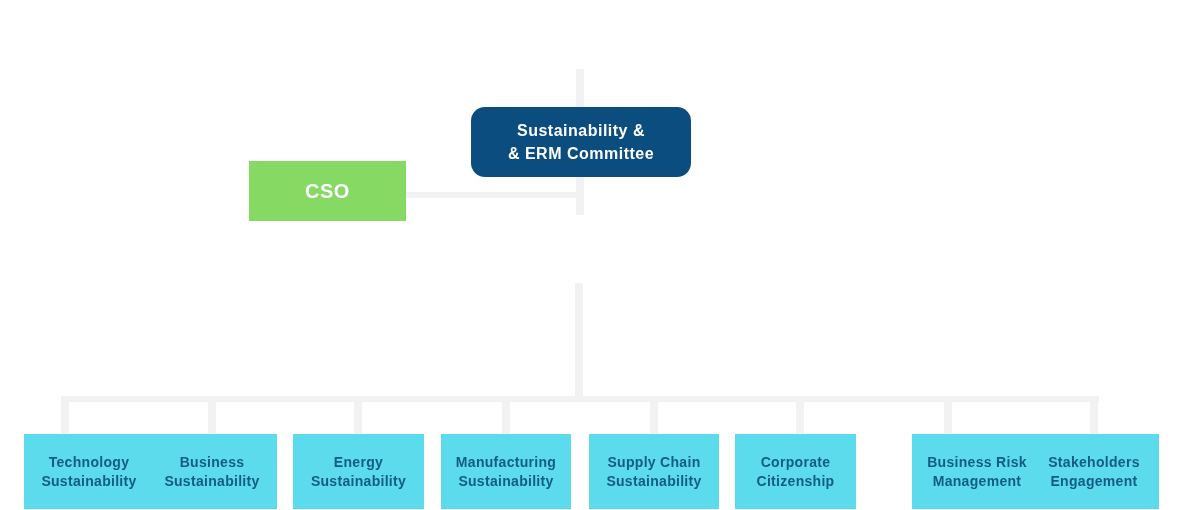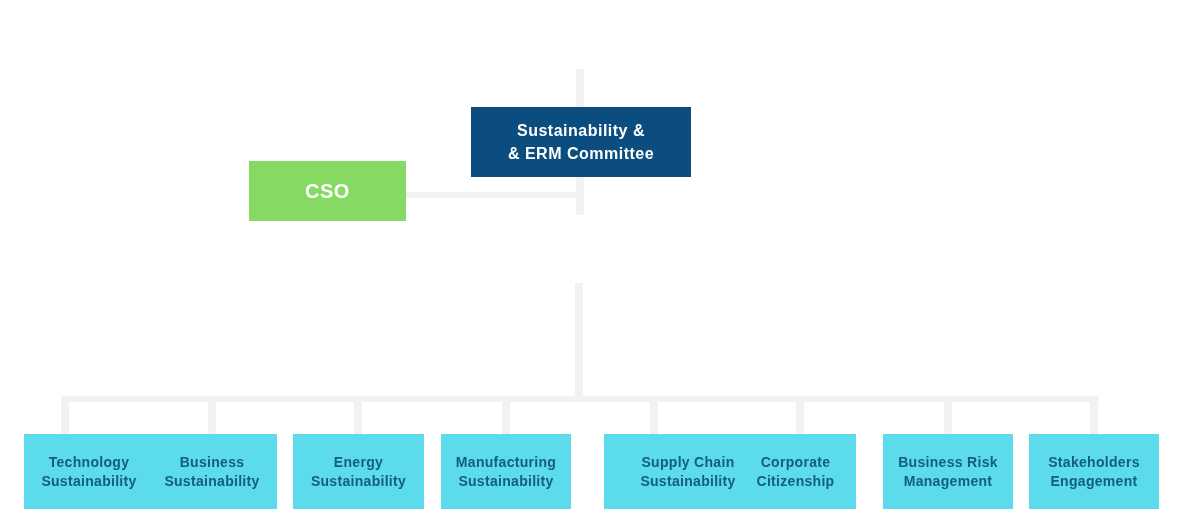--- a/index.html
+++ b/index.html
@@ -34,44 +34,44 @@
     font-weight:bold;
     white-space:pre-line;
     letter-spacing:0.5px;
   }
   .node.dark{
     background:var(--dark-blue,#0c4d80);
     color:var(--white-text,#ffffff);
     font-size:16px;line-height:23px;
   }
   #node-board{left:471px;top:0;width:220px;height:70px;}
-  #node-committee{left:471px;top:107px;width:220px;height:70px;}
+  #node-committee{left:471px;top:107px;width:220px;height:70px;border-radius:14px;}
   #node-chairman{left:470px;top:214px;width:221px;height:70px;}
   #node-cso{
     left:249px;top:161px;width:157px;height:60px;
     background:var(--green,#86d962);
     color:var(--white-text,#ffffff);
     font-size:20px;
   }
   .leaf{
     position:absolute;top:434px;width:130px;height:75px;
     display:flex;align-items:center;justify-content:center;
     text-align:center;white-space:pre-line;
     background:var(--light-blue,#5cdbec);
     color:var(--leaf-text,#155c84);
     font-weight:bold;font-size:14px;line-height:19px;
     letter-spacing:0.3px;
   }
   #leaves .leaf:nth-child(1){left:0;margin-left:24px;}
   #leaves .leaf:nth-child(2){left:147px;}
   #leaves .leaf:nth-child(3){left:293px;width:131px;}
   #leaves .leaf:nth-child(4){left:441px;}
-  #leaves .leaf:nth-child(5){left:604px;padding-left:19px;}
+  #leaves .leaf:nth-child(5){left:589px;}
   #leaves .leaf:nth-child(6){left:735px;width:121px;}
-  #leaves .leaf:nth-child(7){left:883px;}
+  #leaves .leaf:nth-child(7){left:912px;}
   #leaves .leaf:nth-child(8){left:1029px;}
 </style>
 </head>
 <body>
 
 <div id="canvas">
 
   <div class="line" id="vline-board-committee"></div>
   <div class="line" id="vline-committee-chairman"></div>
   <div class="line" id="vline-chairman-bus"></div>

